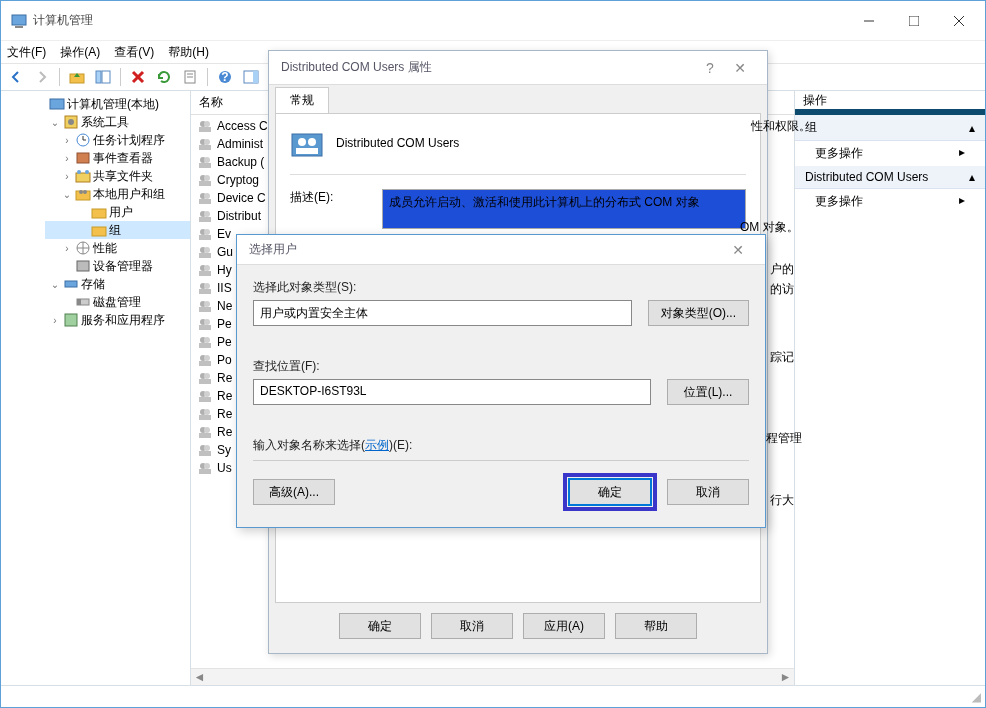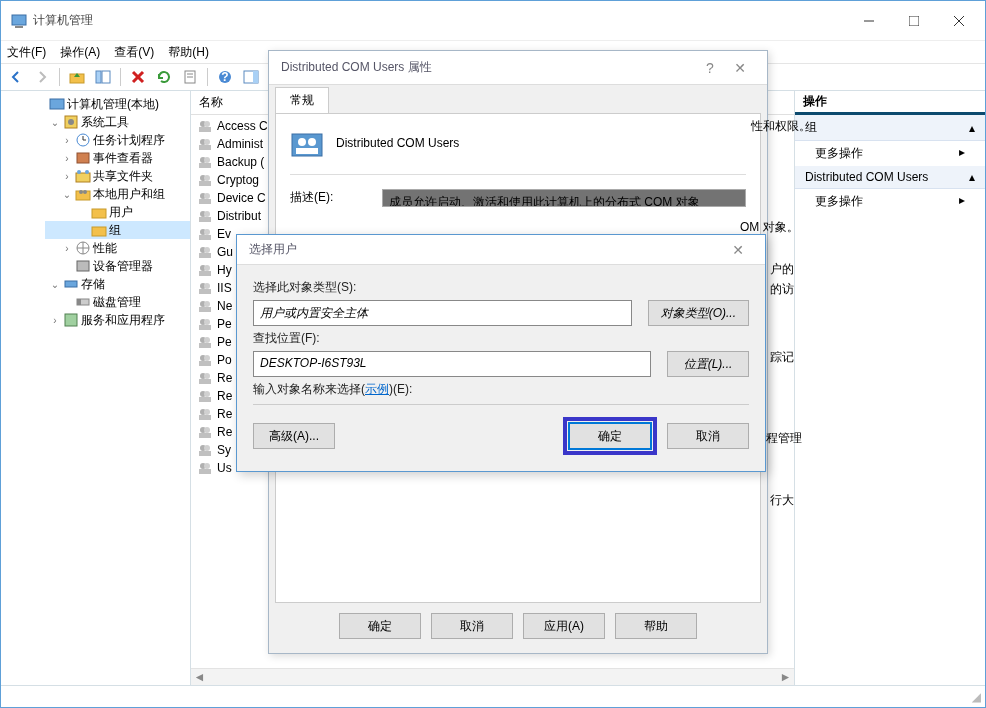--- a/index.html
+++ b/index.html
@@ -36,46 +36,46 @@
 
 
 .tn { display: flex; align-items: center; height: 18px; gap: 2px; padding-left: 4px; white-space: nowrap; margin-left: 44px; }
 .tw { width: 12px; text-align: center; color: #777; font-size: 10px; }
 .ti { width: 16px; height: 16px; }
 .tn.sel { background: #cde8ff; }
 .indent1 { padding-left: 16px; }
 .indent2 { padding-left: 32px; }
 
 
-.acthdr { height: 24px; border-bottom: 3px solid #0c4a6e; padding: 0 8px; display: flex; align-items: center; font-weight: bold; }
+.acthdr { height: 24px; border-bottom: 6px solid #0c4a6e; padding: 0 8px; display: flex; align-items: center; }
 .actgrp { background: #eef3fa; padding: 4px 10px; border-bottom: 1px solid #d8e2f0; display:flex; justify-content:space-between; align-items:center;}
 .actitm { padding: 4px 20px; display:flex; justify-content:space-between;}
 
 
 .dlg1 { position: absolute; left: 268px; top: 50px; width: 500px; background: #f0f0f0; border: 1px solid #a7b7c7; box-shadow: 2px 2px 8px rgba(0,0,0,.15); }
 .dlgtitle { height: 34px; background: #fff; display: flex; align-items: center; padding: 0 12px; color: #556; border-bottom: 1px solid #ddd; }
 .dlgtitle .dt-text { flex: 1; }
 .dlgtitle .dbtn { width: 30px; text-align: center; color: #888; font-size: 14px; }
 .tabs { display: flex; padding: 2px 6px 0 6px; background: #f0f0f0; }
 .tab { background: #fff; border: 1px solid #ccc; border-bottom: none; padding: 4px 14px; }
 .tabpanel { background: #fff; border: 1px solid #ccc; margin: 0 6px; padding: 14px; height: 490px; }
 .proprow { display: flex; align-items: flex-start; gap: 12px; margin-bottom: 12px; }
 .proprow .lbl { width: 80px; }
-.descbox { flex: 1; border: 1px solid #aaa; background: #737373; padding: 4px 6px; height: 18px; overflow: hidden; }
+.descbox { flex: 1; border: 1px solid #aaa; background: #1d4ed8; padding: 4px 6px; height: 40px; overflow: hidden; }
 .header-icon { width: 34px; height: 34px; }
 .dlg1-btns { display: flex; justify-content: center; gap: 10px; padding: 10px 0 14px 0; }
 .btn { min-width: 82px; height: 26px; background: #e1e1e1; border: 1px solid #adadad; display: inline-flex; align-items: center; justify-content: center; padding: 0 12px; }
 .btn.focus { border: 1px solid #0078d7; outline: 1px solid #0078d7; }
 
 
 .dlg2 { position: absolute; left: 236px; top: 234px; width: 530px; background: #f0f0f0; border: 1px solid #5a98d0; box-shadow: 3px 3px 10px rgba(0,0,0,.2); }
 .dlg2 .dlgtitle { height: 30px; }
 .dlg2-body { padding: 14px 16px 16px 16px; }
 .fldlbl { margin-bottom: 4px; color: #222; }
-.fldrow { display: flex; gap: 16px; margin-bottom: 4px; font-style: italic; }
+.fldrow { display: flex; gap: 16px; margin-bottom: 32px; }
 .txt { flex: 1; border: 1px solid #888; background: #fff; padding: 4px 6px; height: 26px; }
 .namesbox { flex: 1; border: 1px solid #888; background: #fff; padding: 6px; height: 58px; }
 .namesbox .entered { text-decoration: underline; }
 .dlg2-btns { display: flex; align-items: center; gap: 10px; margin-top: 10px; }
 .dlg2-btns .spacer { flex: 1; }
 
 .hl-blue { border: 4px solid #3a36c9; padding: 0 !important; }
 .hl-blue-inner { padding: 4px 6px; }
 .link { color: #0066cc; text-decoration: underline; }
 

